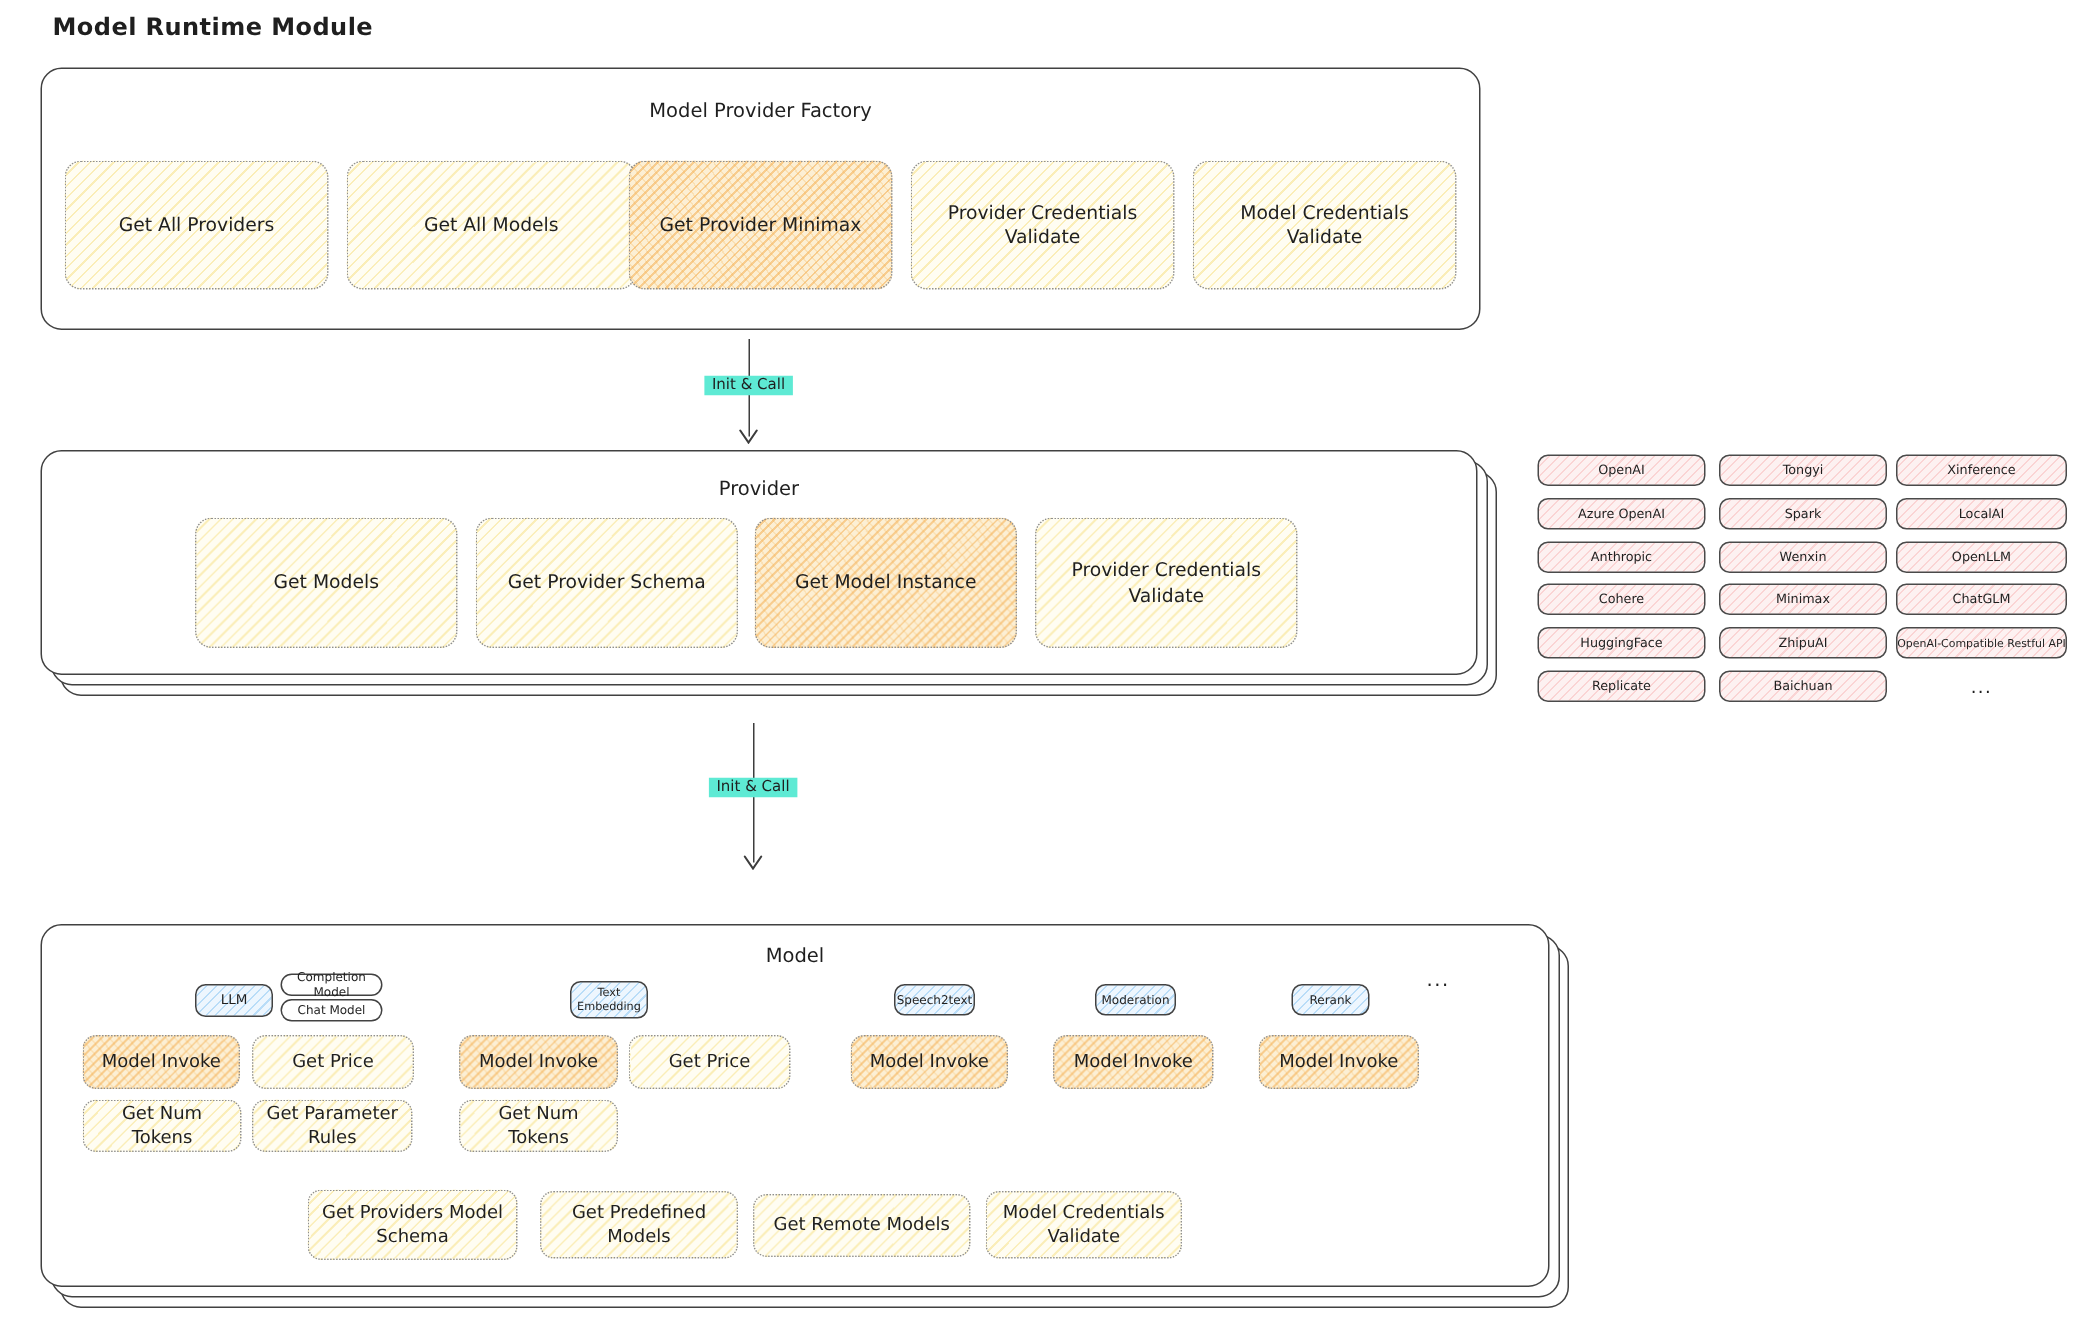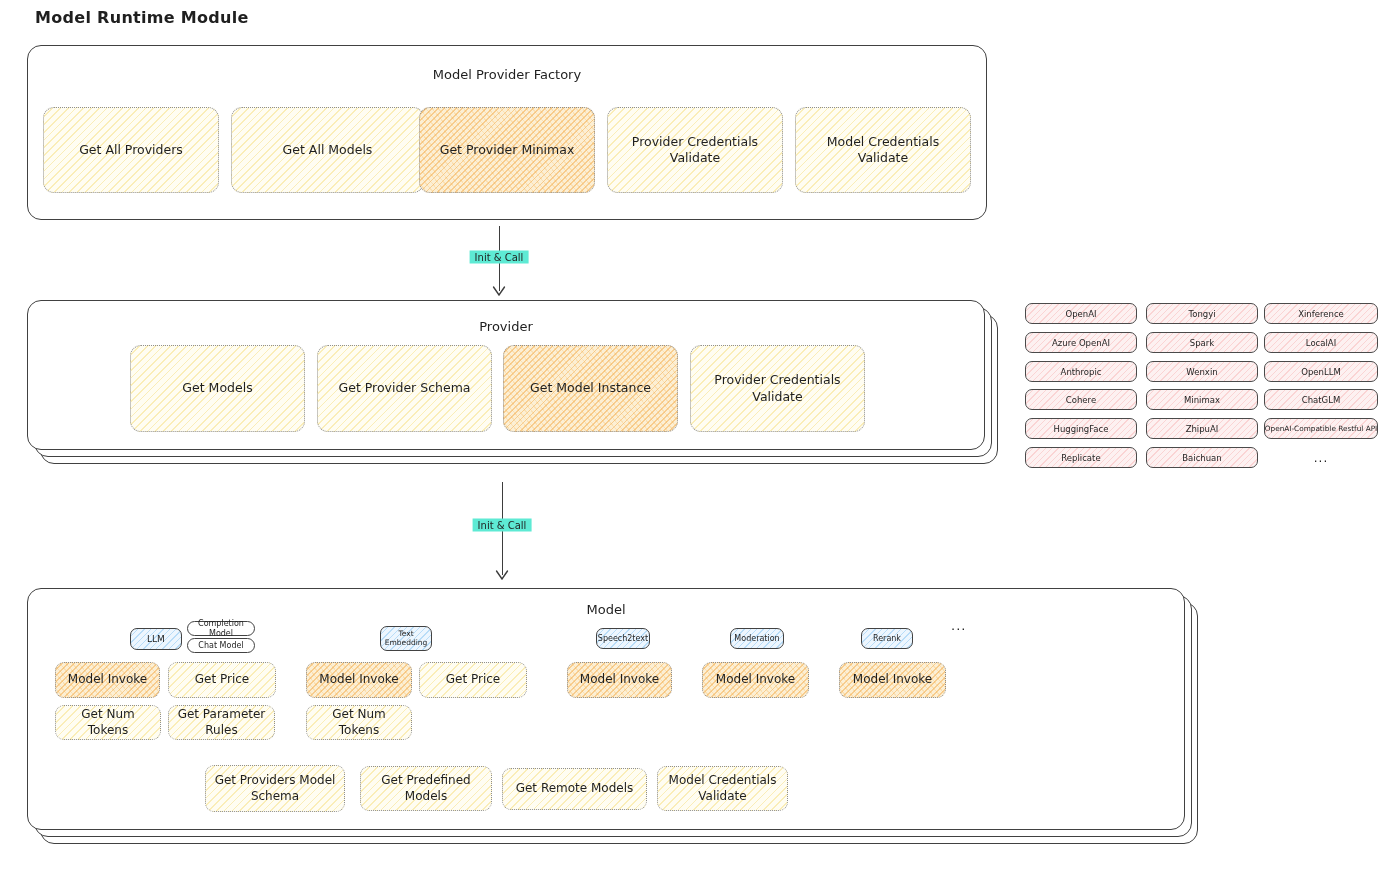--- a/index.html
+++ b/index.html
@@ -105,21 +105,21 @@
     </div>
 
   <div class="arrow" style="left:502px;top:482px;height:98px;">
     <div class="line"></div>
     <svg width="13" height="10" viewBox="0 0 13 10">
       <path d="M1 1 L6.5 9 L12 1" fill="none" stroke="#3d3d3d" stroke-width="1.4" stroke-linecap="round"></path>
     </svg>
     <div class="arrow-label">Init &amp; Call</div>
   </div>
 
-  <div class="panel" style="left:27px;top:588px;width:1158px;height:242px;">
+  <div class="panel" style="left:27px;top:616px;width:1006px;height:242px;">
     <div class="ply o2"></div>
     <div class="ply o1"></div>
     <div class="ply"></div>
     <div class="panel-title" style="top:14px;">Model</div>
     <div>
         <div class="chip blue" style="left: 103px; top: 40px; width: 52px; height: 22px; font-size: 9px;">LLM</div>
         <div class="chip white" style="left: 160px; top: 33px; width: 68px; height: 15px; font-size: 8px;">Completion Model</div>
         <div class="chip white" style="left: 160px; top: 50px; width: 68px; height: 15px; font-size: 8px;">Chat Model</div>
         <div class="chip blue" style="left: 353px; top: 38px; width: 52px; height: 25px; font-size: 7.5px;">Text Embedding</div>
         <div class="chip blue" style="left: 569px; top: 40px; width: 54px; height: 21px; font-size: 8px;">Speech2text</div>

